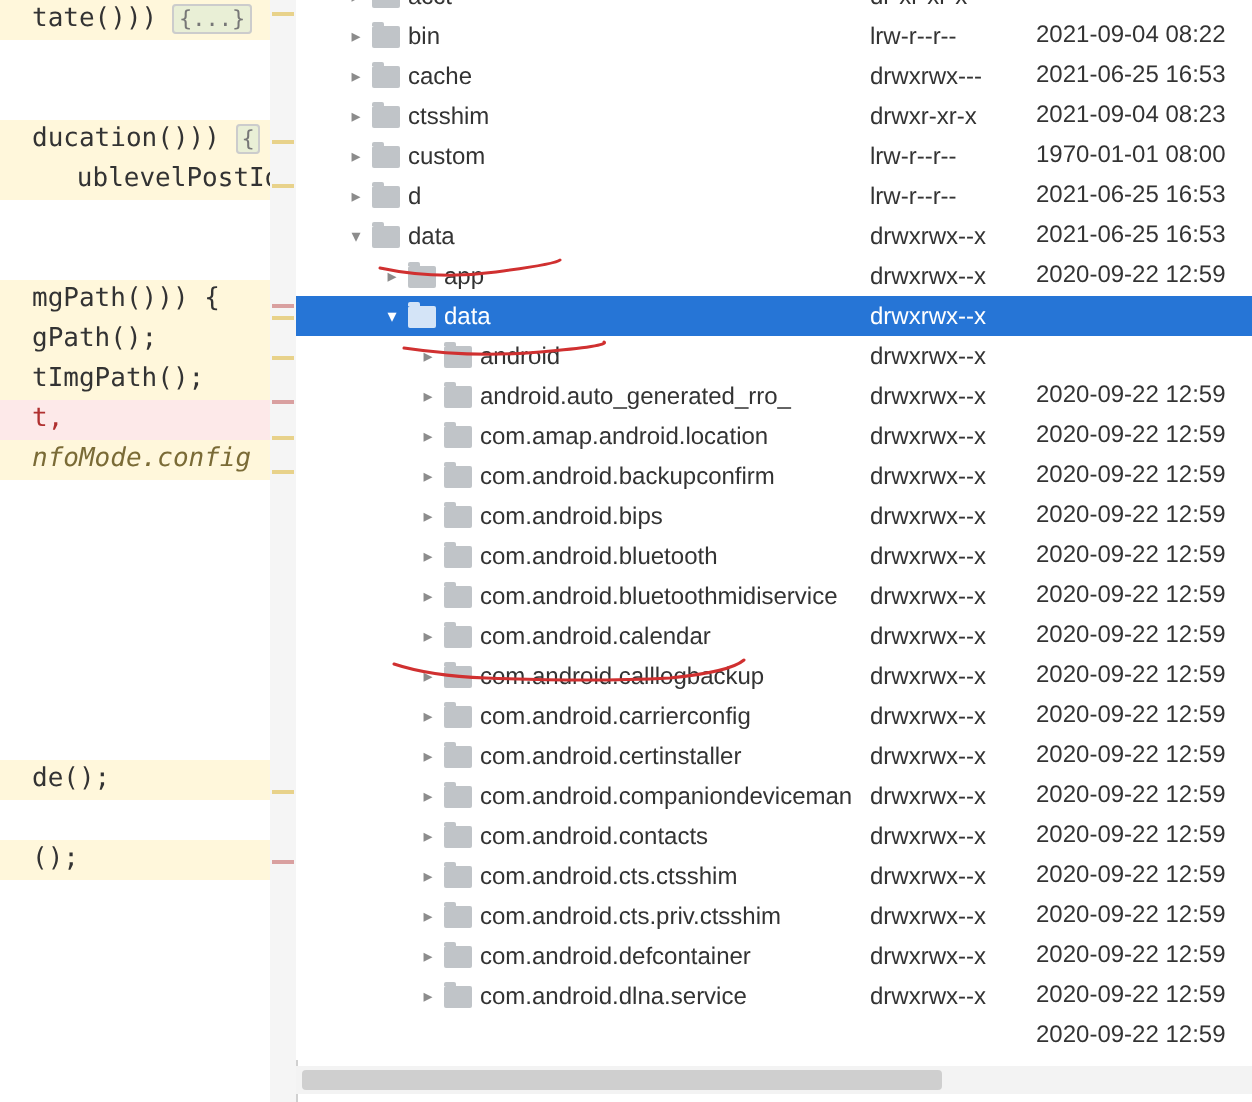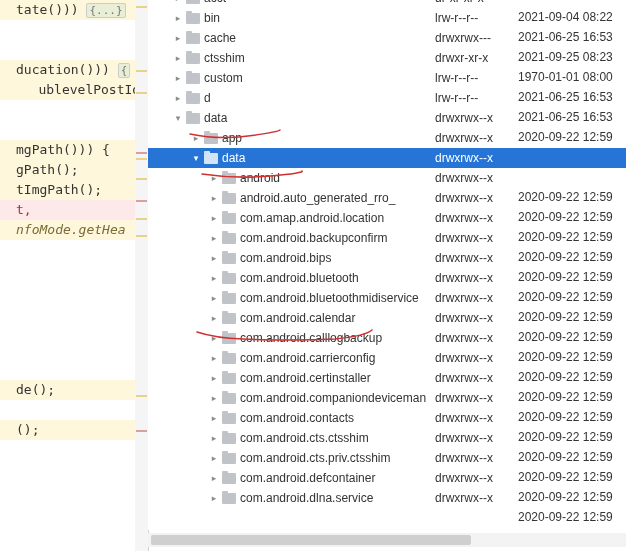--- a/index.html
+++ b/index.html
@@ -171,21 +171,21 @@
       <div class="code-line"></div>
       <div class="code-line"></div>
       <div class="code-line" style="background: rgb(255, 247, 219);">ducation())) <span class="code-fold">{</span></div>
       <div class="code-line" style="background: rgb(255, 247, 219); text-align: right;">ublevelPostId'</div>
       <div class="code-line"></div>
       <div class="code-line"></div>
       <div class="code-line" style="background: rgb(255, 247, 219);">mgPath())) {</div>
       <div class="code-line" style="background: rgb(255, 247, 219);">gPath();</div>
       <div class="code-line" style="background: rgb(255, 247, 219);">tImgPath();</div>
       <div class="code-line" style="background: rgb(253, 233, 233);"><span class="code-red">t,</span></div>
-      <div class="code-line" style="background: rgb(255, 247, 219);"><span class="code-italic">nfoMode.getHea</span></div>
+      <div class="code-line" style="background: rgb(255, 247, 219);"><span class="code-italic">nfoMode.config</span></div>
       <div class="code-line"></div>
       <div class="code-line"></div>
       <div class="code-line"></div>
       <div class="code-line"></div>
       <div class="code-line"></div>
       <div class="code-line"></div>
       <div class="code-line"></div>
       <div class="code-line" style="background: rgb(255, 247, 219);">de();</div>
       <div class="code-line"></div>
       <div class="code-line" style="background: rgb(255, 247, 219);">();</div>
@@ -225,21 +225,21 @@
         <span class="name">bin</span>
         <span class="perm">lrw-r--r--</span>
         <span class="date">2021-06-25 16:53</span>
       </div>
       <div class="tree-row">
         <span class="indent" style="width: 24px;"></span>
         <span class="expander">▸</span>
         <span class="folder-icon"></span>
         <span class="name">cache</span>
         <span class="perm">drwxrwx---</span>
-        <span class="date">2021-09-25 08:23</span>
+        <span class="date">2021-09-04 08:23</span>
       </div>
       <div class="tree-row">
         <span class="indent" style="width: 24px;"></span>
         <span class="expander">▸</span>
         <span class="folder-icon"></span>
         <span class="name">ctsshim</span>
         <span class="perm">drwxr-xr-x</span>
         <span class="date">1970-01-01 08:00</span>
       </div>
       <div class="tree-row">

